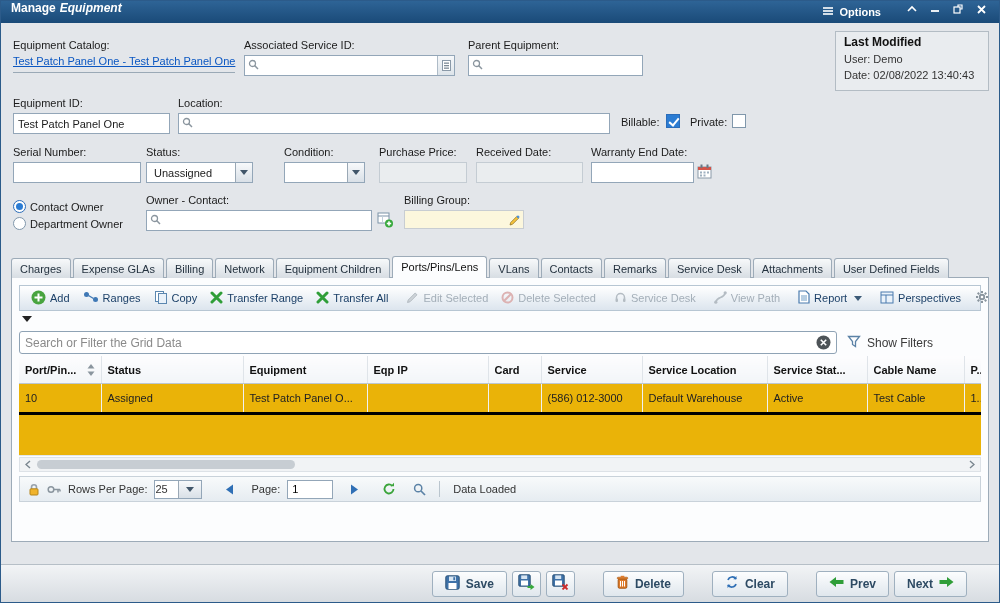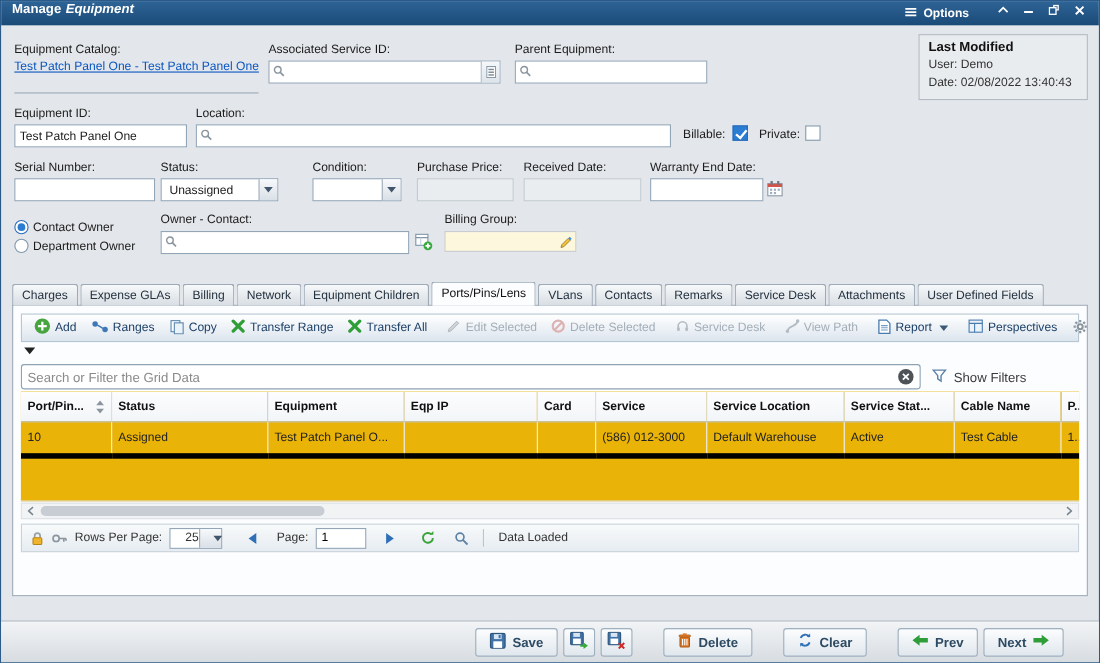--- a/index.html
+++ b/index.html
@@ -19,21 +19,21 @@
 .lbl{position:absolute;white-space:nowrap;color:#1b1b1b}
 input.inp{position:absolute;height:21px;border:1px solid #93a6b8;background:#fff;font:11px "Liberation Sans","DejaVu Sans",sans-serif;padding:2px 4px;color:#1b1b1b;cursor:text}
 div.inp{position:absolute;height:21px;border:1px solid #93a6b8;background:#fff;display:flex;align-items:center;gap:3px;padding:0 0 0 3px}
 div.inp input{border:none;outline:none;background:transparent;flex:1;min-width:0;font:11px "Liberation Sans","DejaVu Sans",sans-serif;height:100%;cursor:text}
 .inp.disabled{background:#eaedef;border-color:#c4ccd3}
 .browse-btn{width:17px;align-self:stretch;display:flex;align-items:center;justify-content:center;border-left:1px solid #aebbc7;background:linear-gradient(#f6f8fa,#dde4ea);cursor:pointer}
 .select{padding:0}
 .sel-val{flex:1;padding:0 4px;overflow:hidden;white-space:nowrap}
 .sel-btn{width:17px;align-self:stretch;background:linear-gradient(#f7f9fb,#d9e0e7);border-left:1px solid #9aa8b5;display:flex;align-items:center;justify-content:center;cursor:pointer}
 .sel-btn::after{content:"";width:0;height:0;border-left:4px solid transparent;border-right:4px solid transparent;border-top:5px solid #41566a}
-.cat-link{position:absolute;left:12px;top:32px;width:222px;padding-bottom:17px;border-bottom:1px solid #9aa9b6}
+.cat-link{position:absolute;left:12px;top:32px;width:222px;padding-bottom:5px;border-bottom:1px solid #9aa9b6}
 .cat-link a{color:#0b57c2;text-decoration:underline;cursor:pointer;white-space:nowrap}
 .lastmod{position:absolute;left:834px;top:8px;width:154px;height:60px;border:1px solid #b3bcc4;background:#e9ecef;padding:3px 8px}
 .lastmod .t{font-weight:bold;font-size:12px;color:#111}
 .lastmod .ln{margin-top:4px;color:#333}
 .cb{position:absolute;width:14px;height:14px;background:#fff;border:1px solid #8097ab;cursor:pointer}
 .cb[data-checked="true"]{background:#2b7cd3;border-color:#2a6cb9}
 .cb[data-checked="true"]::after{content:"";position:absolute;left:4px;top:1px;width:4px;height:8px;border:solid #fff;border-width:0 2px 2px 0;transform:rotate(40deg)}
 .rb{position:absolute;width:13px;height:13px;border-radius:50%;background:#fff;border:1px solid #8097ab;cursor:pointer}
 .rb[data-checked="true"]{border-color:#2a6cb9}
 .rb[data-checked="true"]::after{content:"";position:absolute;left:2px;top:2px;width:7px;height:7px;border-radius:50%;background:#2b7cd3}
@@ -58,32 +58,32 @@
 .searchrow{display:flex;align-items:center;margin-top:5px;gap:10px}
 .searchbox{flex:0 0 818px;height:23px;border:1px solid #8fa3b5;border-radius:3px;background:#fff;display:flex;align-items:center;padding:0 5px}
 .searchbox input{border:none;outline:none;flex:1;min-width:0;font:12px "Liberation Sans","DejaVu Sans",sans-serif;color:#333}
 .searchbox input::placeholder{color:#8a8a8a}
 .showfilters{display:flex;align-items:center;gap:6px;color:#3a3a3a;cursor:pointer;font-size:12px}
 
 
 .gridwrap{margin-top:2px;height:100px;overflow:hidden;background:#eab308;border-bottom:1px solid #e2e7eb}
 table.grid{border-collapse:collapse;table-layout:fixed;width:1095px}
 table.grid th{font-weight:bold;font-size:11px;text-align:left;padding:8px 6px 7px;background:linear-gradient(#fdfdfe,#f2f5f8);border-bottom:1px solid #bcc7d1;border-right:1px solid #dfe4e9;white-space:nowrap;overflow:hidden;cursor:pointer;color:#111}
-table.grid td{font-size:11px;padding:8px 6px;border-right:1px solid #f0f2f5;border-bottom:5px solid #000000;white-space:nowrap;overflow:hidden;color:#222}
+table.grid td{font-size:11px;padding:8px 6px;border-right:1px solid #f0f2f5;border-bottom:3px solid #000000;white-space:nowrap;overflow:hidden;color:#222}
 .th-flex{display:flex;align-items:center;justify-content:space-between;gap:4px}
 
 
 .hscroll{height:15px;display:flex;align-items:center;background:#f1f3f5;border:1px solid #dde2e7;margin-top:1px;padding:0 2px}
 .harrow{display:inline-flex;align-items:center;justify-content:center;width:12px;height:13px;cursor:pointer}
 .hthumb{height:9px;width:258px;background:#c7cdd3;border-radius:5px;margin-left:3px;cursor:grab}
 
 
 .gfooter{margin-top:4px;height:26px;border:1px solid #c9d2da;background:linear-gradient(#f8fafb,#e6ecf1);display:flex;align-items:center;padding:0 8px;gap:7px;color:#333}
 .mini-select{width:48px;height:19px;border:1px solid #93a6b8;background:#fff;display:flex;align-items:center;cursor:pointer}
-.mini-select span{flex:1;padding-left:13px}
+.mini-select span{flex:1;padding-left:0}
 .page-input{width:46px;height:19px;border:1px solid #93a6b8;background:#fff;font:11px "Liberation Sans","DejaVu Sans",sans-serif;padding:0 4px}
 .pager-arrow{display:inline-flex;cursor:pointer}
 .vsep{width:1px;height:16px;background:#bac5ce;margin:0 6px}
 .ficon{display:inline-flex;cursor:pointer}
 
 
 .footerbar{position:absolute;left:0;right:0;bottom:0;height:38px;background:linear-gradient(#f2f4f6,#d7dce1);border-top:1px solid #b6bfc7;display:flex;align-items:center;justify-content:flex-end;padding:0 32px 0 12px;gap:5px}
 .fbtn{height:26px;display:flex;align-items:center;gap:6px;padding:0 12px;background:linear-gradient(#fcfdfe,#e0e7ed);border:1px solid #9fb0bf;border-radius:3px;font-size:12px;font-weight:bold;color:#2d4a63;cursor:pointer;font-family:"Liberation Sans","DejaVu Sans",sans-serif}
 .fbtn.icon{padding:0 5px}
 .fgap{width:18px}

